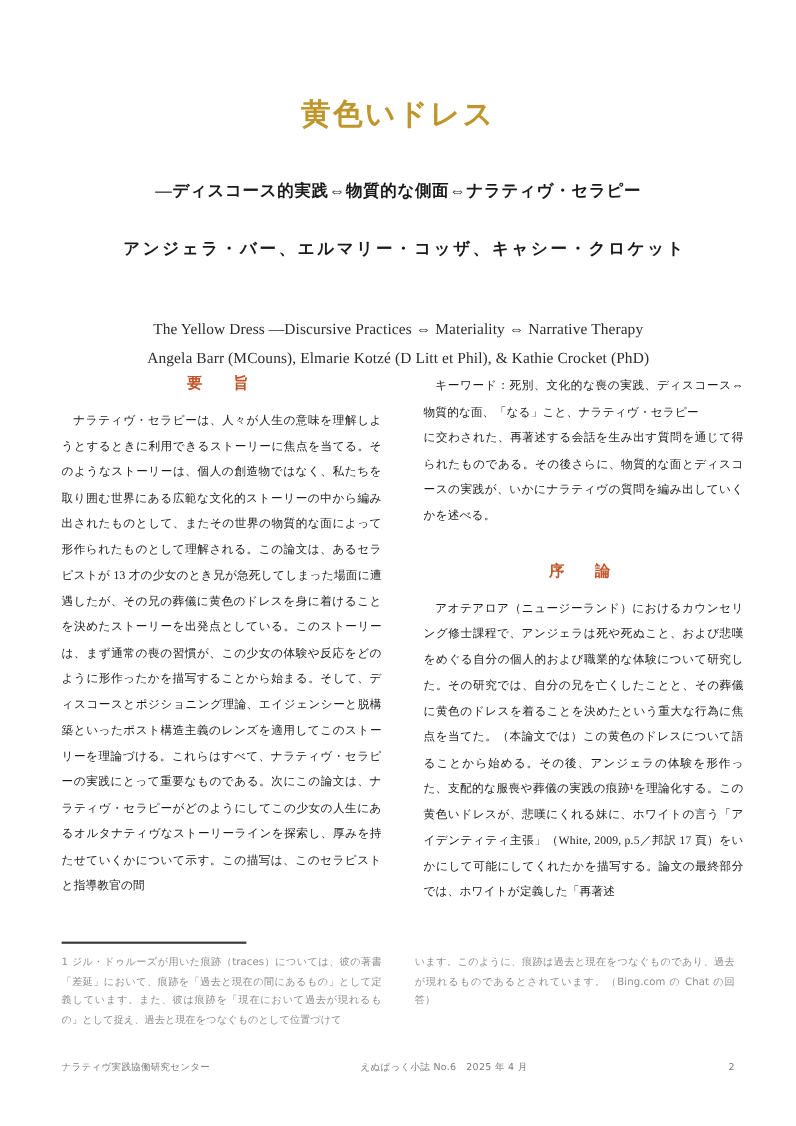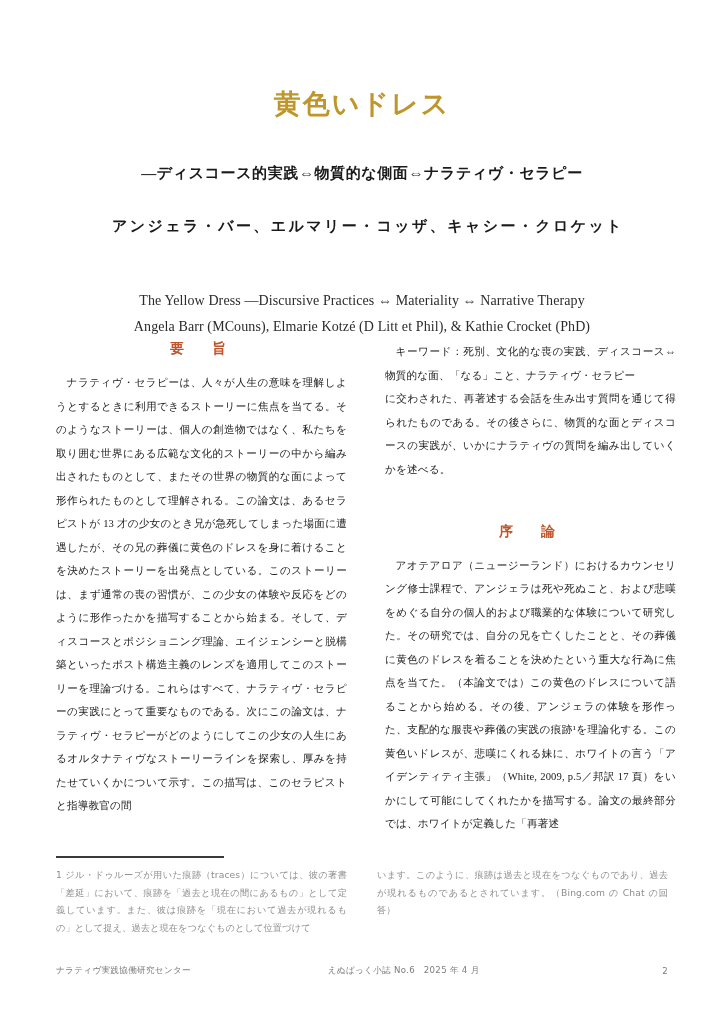--- a/index.html
+++ b/index.html
@@ -71,21 +71,21 @@
   }
   .section-head {
     text-align: center;
     font-size: 14px;
     font-weight: 700;
     color: #c0552b;
     letter-spacing: 7px;
     margin: 0 0 13px 0;
   }
   .col.right .section-head {
-    margin-top: 18px;
+    margin-top: 6px;
   }
   p.body {
     margin: 0;
     font-size: 10.6px;
     line-height: 2.22;
     text-align: justify;
     text-justify: inter-character;
     color: #1a1a1a;
     text-indent: 1em;
     letter-spacing: 0.15px;

